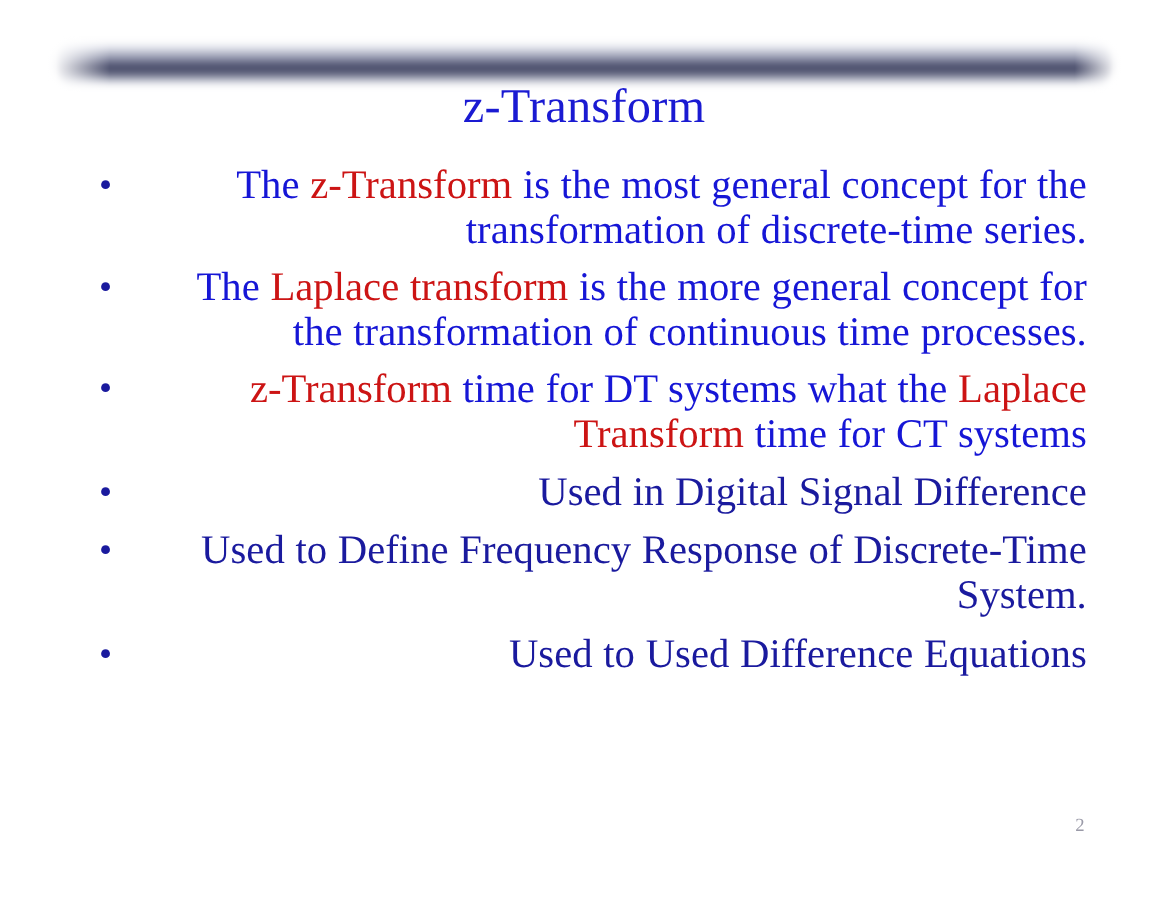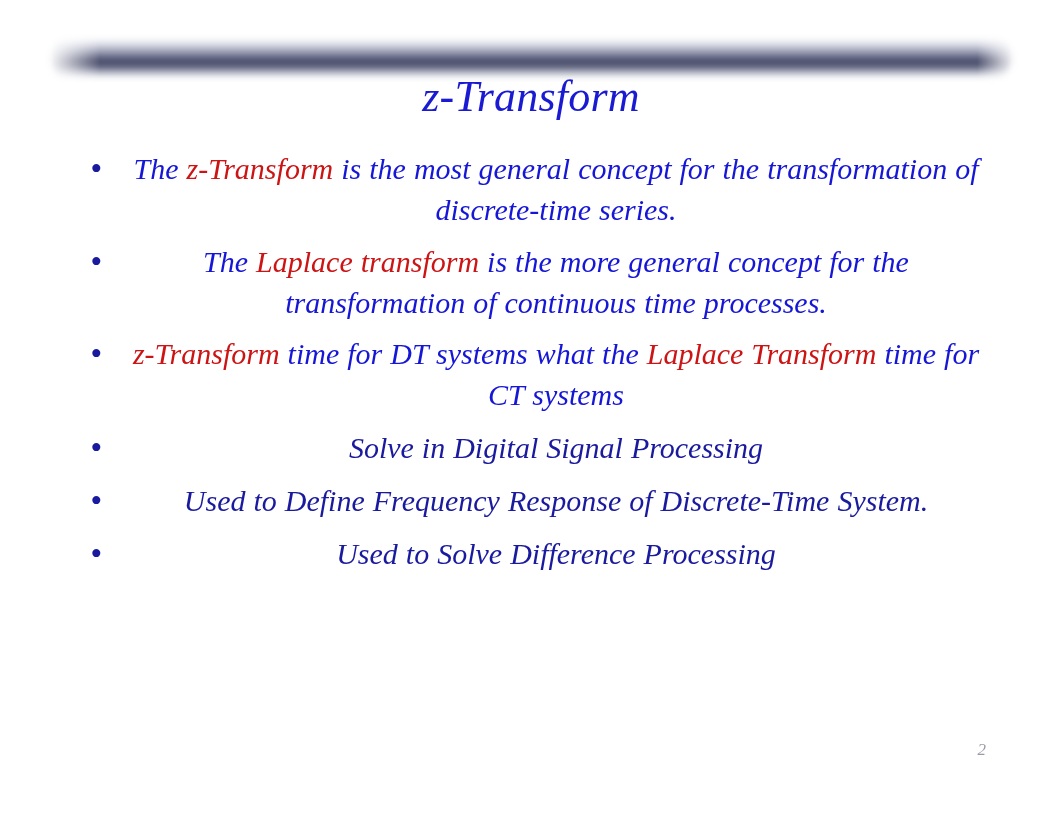--- a/index.html
+++ b/index.html
@@ -13,21 +13,20 @@
     background: #ffffff;
     font-family: "Liberation Serif", "DejaVu Serif", serif;
     overflow: hidden;
   }
 
   #slide {
     position: relative;
     width: 1062px;
     height: 822px;
     background: #ffffff;
-    font-style: italic;
   }
 
   
   .deco-bar-wrap {
     position: absolute;
     left: 40px;
     top: 33px;
     width: 982px;
     height: 52px;
     overflow: hidden;
@@ -102,24 +101,24 @@
     font-size: 34px;
     line-height: 41px;
     color: #1a1a9e;
     text-align: left;
     padding-left: 12px;
     box-sizing: border-box;
     user-select: none;
   }
   .bullet-text {
     flex: 1 1 auto;
-    font-size: 30px;
+    font-size: 37px;
     line-height: 41px;
     color: #1a1a9e;
-    text-align: center;
+    text-align: right;
     word-spacing: 0.5px;
   }
 
   .blue-bright { color: #1616d6; }
   .blue-navy   { color: #1a1a9e; }
   .red         { color: #cc1414; }
 
   
   .b0 { margin-bottom: 11px; }
   .b1 { margin-bottom: 10px; }
@@ -164,30 +163,30 @@
       <div class="bullet-text"><span class="blue-bright">The </span><span class="red">Laplace transform</span><span class="blue-bright"> is the more general concept for the transformation of continuous time processes.</span></div>
     </div>
 
     <div class="bullet-row b2">
       <div class="bullet-mark">•</div>
       <div class="bullet-text"><span class="red">z-Transform</span><span class="blue-bright"> time for DT systems what the </span><span class="red"> Laplace Transform</span><span class="blue-bright"> time for CT systems</span></div>
     </div>
 
     <div class="bullet-row b3">
       <div class="bullet-mark">•</div>
-      <div class="bullet-text"><span class="blue-navy">Solve in Digital Signal Processing</span></div>
+      <div class="bullet-text"><span class="blue-navy">Used in Digital Signal Difference</span></div>
     </div>
 
     <div class="bullet-row b4">
       <div class="bullet-mark">•</div>
       <div class="bullet-text"><span class="blue-navy">Used to Define Frequency Response of Discrete-Time System.</span></div>
     </div>
 
     <div class="bullet-row b5">
       <div class="bullet-mark">•</div>
-      <div class="bullet-text"><span class="blue-navy">Used to Solve Difference Processing</span></div>
+      <div class="bullet-text"><span class="blue-navy">Used to Used Difference Equations</span></div>
     </div>
 
   </div>
 
   <div class="page-number">2</div>
 
 </div>
 
 </body></html>

